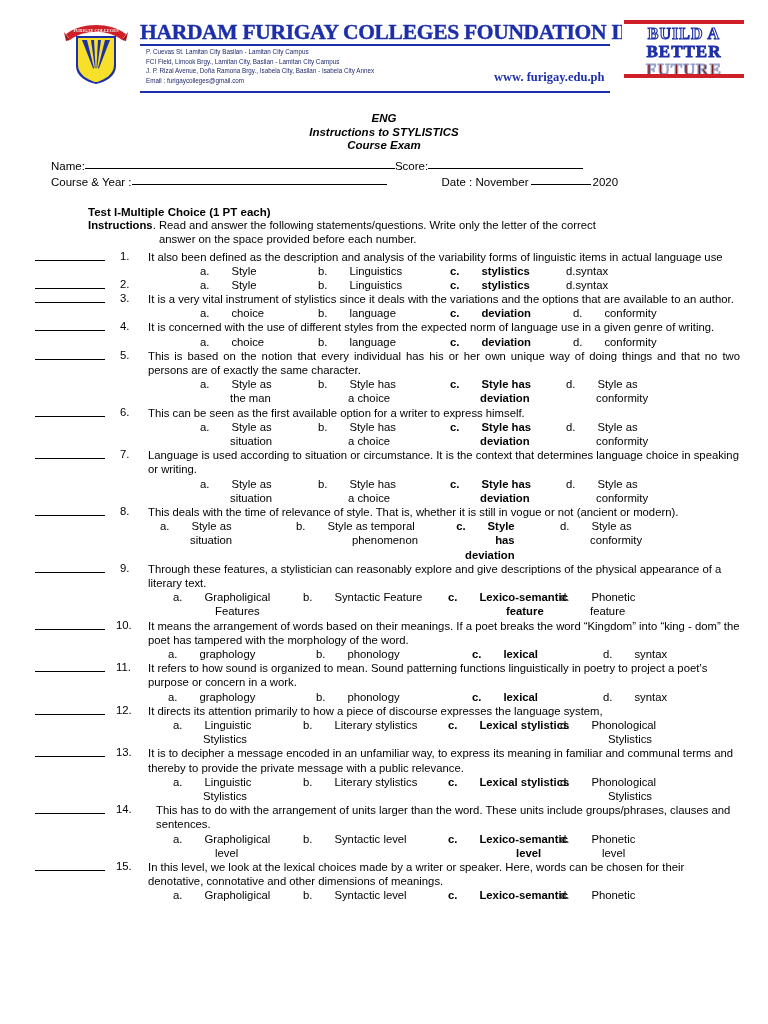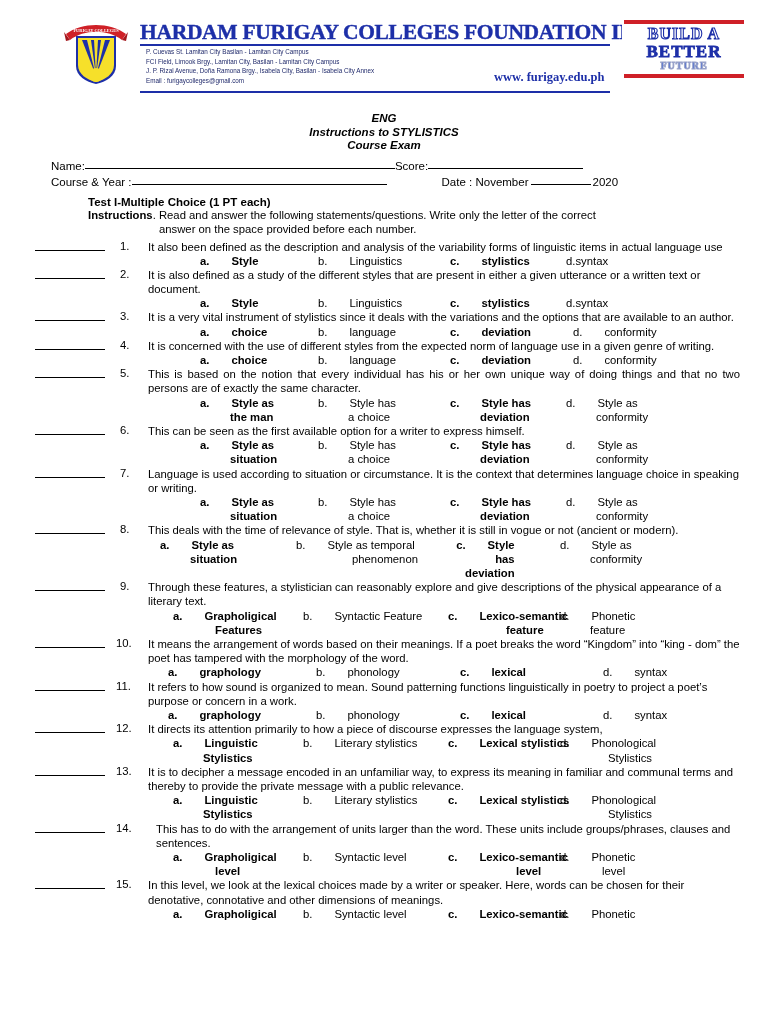--- a/index.html
+++ b/index.html
@@ -97,22 +97,22 @@
     top: 7px; font-size: 16px;
     color: #ffffff;
     -webkit-text-stroke: 1.1px #1d2fa8;
   }
   .emblem .l2 {
     top: 24px; font-size: 17px;
     color: #1d2fa8;
     -webkit-text-stroke: 0.8px #1d2fa8;
   }
   .emblem .l3 {
-    top: 42px; font-size: 10px;
-    color: #1d4ed8;
+    top: 42px; font-size: 17px;
+    color: #7f1d1d;
     -webkit-text-stroke: 1.1px #9aa3c9;
   }
 
   
   .exam-title {
     text-align: center;
     font-style: italic;
     font-weight: bold;
     font-size: 11.5px;
     line-height: 13.5px;
@@ -132,21 +132,21 @@
     display: inline-block;
     border-bottom: 1px solid #000;
     height: 11px;
   }
   .f-left { width: 310px; }
 
   .test-head {
     padding-left: 88px;
     font-size: 11.5px;
     font-weight: bold;
-    margin-top: 6px;
+    margin-top: 16px;
   }
   .instructions {
     padding-left: 88px;
     padding-right: 40px;
     font-size: 11.3px;
     line-height: 14px;
     margin-top: 0px;
   }
   .instructions b { font-weight: bold; }
   .instr-l2 { padding-left: 71px; }
@@ -199,21 +199,21 @@
     line-height: 14.2px;
     white-space: nowrap;
   }
   .opt .ltr { display: inline-block; }
   .opt .txt2 {
     display: block;
     line-height: 14.2px;
   }
 
   
-  .c-a { left: 52px; font-weight: bold; }
+  .c-a { left: 52px; }
   .c-b { left: 170px; }
   .c-c { left: 302px; font-weight: bold; }
   .c-d { left: 418px; }
 
   
   .v2 .c-a { left: 52px; }
   .v2 .c-b { left: 170px; }
   .v2 .c-c { left: 302px; }
   .v2 .c-d { left: 425px; }
 
@@ -222,21 +222,21 @@
   .v3 .c-c { left: 300px; }
   .v3 .c-d { left: 412px; }
 
   .v4 .c-a { left: 12px; }
   .v4 .c-b { left: 148px; }
   .v4 .c-c { left: 295px; text-align: right; }
   .v4 .c-d { left: 412px; }
 
   .v5 .c-a { left: 20px; }
   .v5 .c-b { left: 168px; }
-  .v5 .c-c { left: 312px; }
+  .v5 .c-c { left: 324px; }
   .v5 .c-d { left: 455px; }
 
   .ind { padding-left: 22px; }
   .ind2 { padding-left: 30px; }
   .ind3 { padding-left: 8px; }
 </style>
 </head>
 <body>
 
 <div class="letterhead">
@@ -324,21 +324,20 @@
       <span class="opt c-a"><span class="ltr">a.</span><span class="ind">Style</span></span>
       <span class="opt c-b"><span class="ltr">b.</span><span class="ind">Linguistics</span></span>
       <span class="opt c-c"><span class="ltr">c.</span><span class="ind">stylistics</span></span>
       <span class="opt c-d"><span class="ltr">d.syntax</span></span>
     </div>
   </div>
 
   <div class="q">
     <span class="blank"></span>
     <span class="num">2.</span>
-    <div class="stem">It is also defined as a study of the different styles that are present in either a given utterance or a written text or document.</div>
     <div class="opts">
       <span class="opt c-a"><span class="ltr">a.</span><span class="ind">Style</span></span>
       <span class="opt c-b"><span class="ltr">b.</span><span class="ind">Linguistics</span></span>
       <span class="opt c-c"><span class="ltr">c.</span><span class="ind">stylistics</span></span>
       <span class="opt c-d"><span class="ltr">d.syntax</span></span>
     </div>
   </div>
 
   <div class="q v2">
     <span class="blank"></span>

